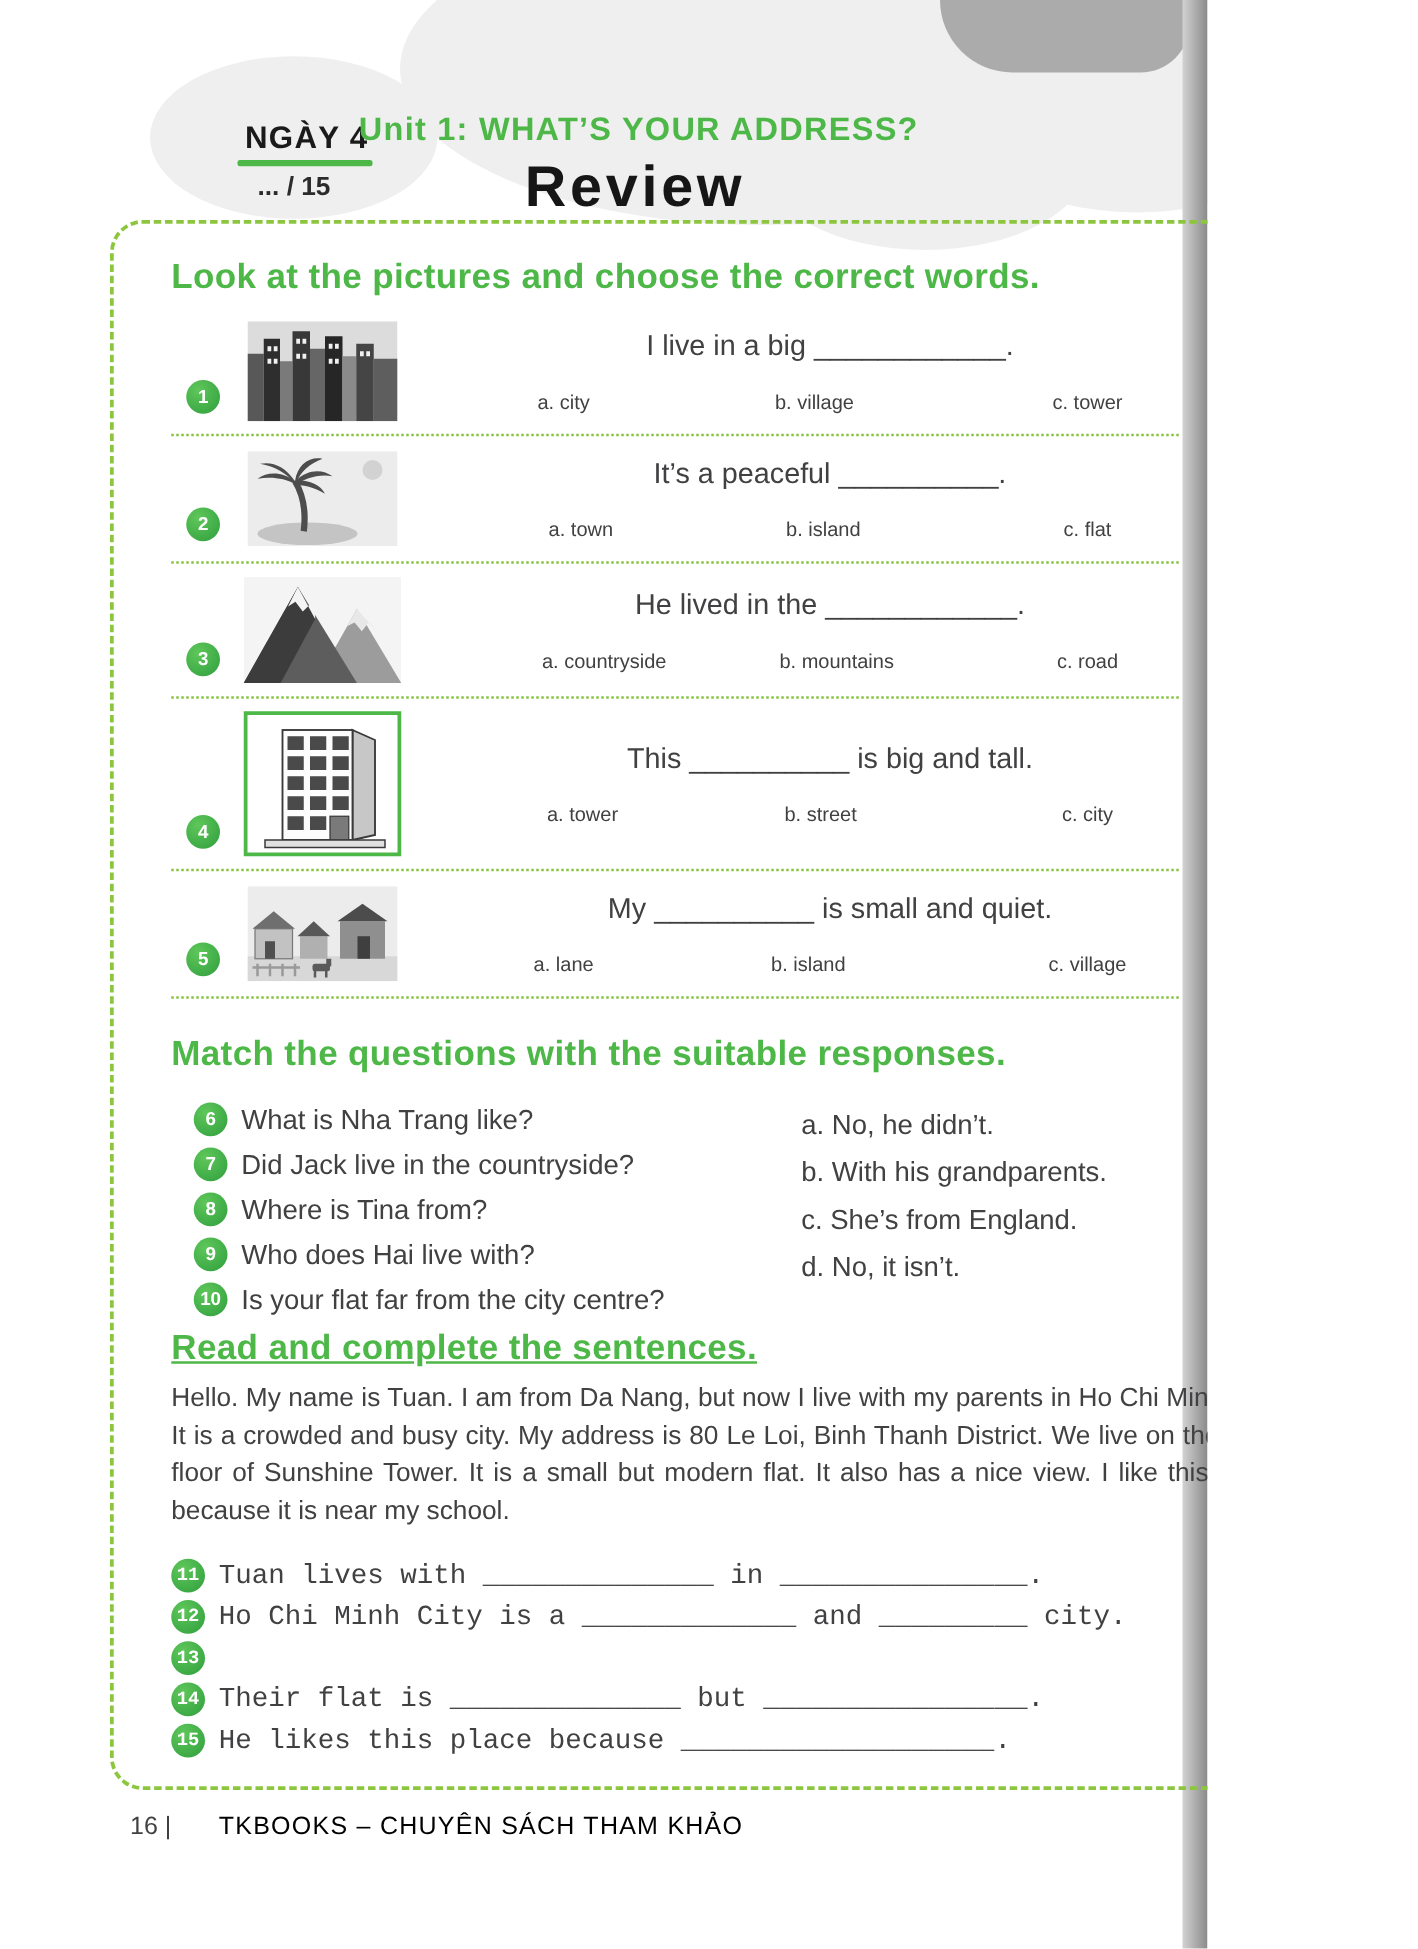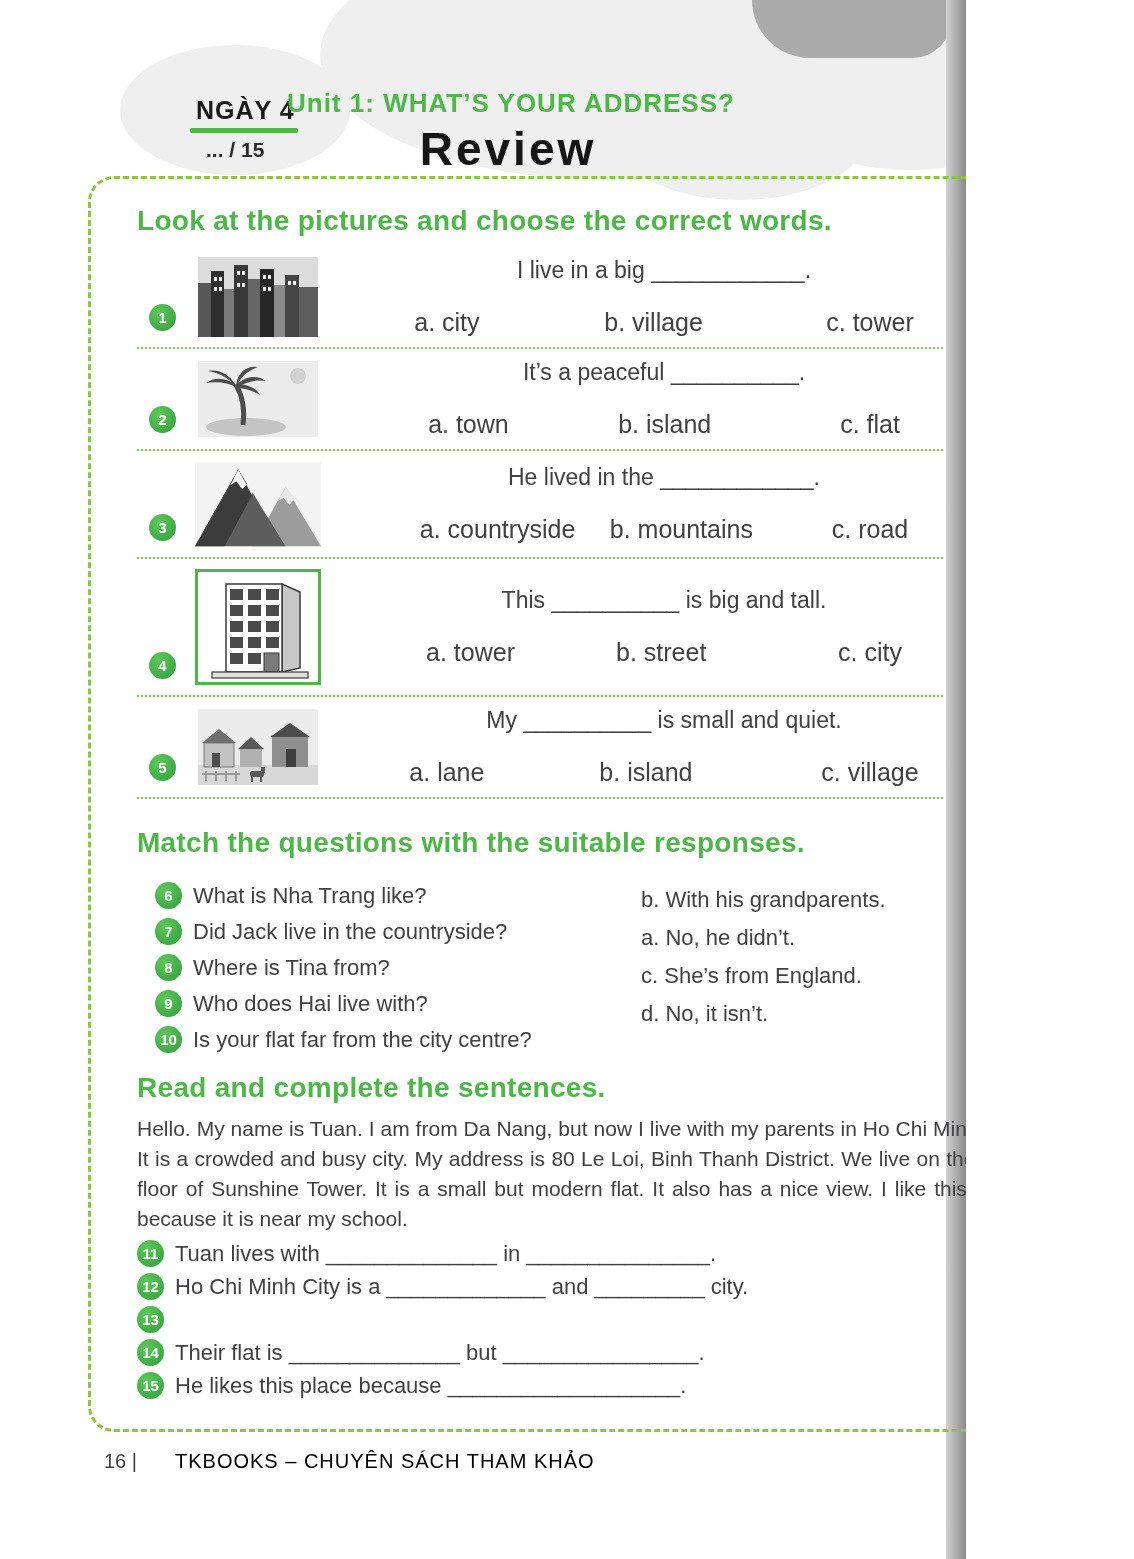--- a/index.html
+++ b/index.html
@@ -39,35 +39,35 @@
   .ex1-row.tall { min-height:130px; }
   .badge { width:27px; height:27px; border-radius:50%; flex:0 0 27px;
            background:radial-gradient(circle at 35% 30%, #5fc75a, #2f9e3d);
            color:#ffffff; font-weight:bold; font-size:15px;
            display:flex; align-items:center; justify-content:center; }
   .ex1-badge { position:absolute; left:12px; bottom:16px; }
   .img-box { margin-left:58px; width:126px; display:flex; align-items:center; justify-content:center; }
   .img-box.framed { border:3px solid #4db848; padding:2px; background:#fff; }
   .row-content { margin-left:64px; flex:1; display:flex; flex-direction:column; justify-content:center;align-items:center; }
   .sentence { font-size:23px; color:#414042; }
-  .options { display:flex; margin-top:24px; font-size:25px; color:#414042; }
+  .options { display:flex; margin-top:24px; font-size:16px; color:#414042; }
   .opt-a { width:190px; } .opt-b { width:222px; } .opt-c { flex:1; }
 
   
   .match-heading { margin-top:28px; }
   .match-wrap { display:flex; margin-top:14px; padding-left:18px; }
   .questions { width:486px; }
   .q-row { display:flex; align-items:center; gap:11px; margin:9px 0; font-size:22px; }
   .responses { flex:1; padding-top:2px; }
   .r-row { margin:12px 0; font-size:22px; }
 
   
-  .read-heading { margin-top:10px; }
+  .read-heading { margin-top:0;text-decoration:underline; }
   .paragraph { margin-top:10px; font-size:21px; line-height:1.43; text-align:justify; color:#414042; width:888px; }
-  .fill-items { margin-top:6px; }
+  .fill-items { margin-top:23px;font-family:Liberation Mono, monospace; }
   .f-row { display:flex; align-items:center; gap:11px; margin:6px 0; font-size:22px; }
 
   
   .footer { position:absolute; left:104px; top:1450px; font-size:20px; color:#414042; display:flex; gap:38px; }
   .footer .pub { letter-spacing:1px; color:#000000; }
 </style>
 </head>
 <body>
 
 <div class="page">
@@ -278,22 +278,22 @@
         <div class="q-row">
           <div class="badge">9</div>
           <span>Who does Hai live with?</span>
         </div>
         <div class="q-row">
           <div class="badge">10</div>
           <span>Is your flat far from the city centre?</span>
         </div>
       </div>
       <div class="responses">
+        <div class="r-row">a. No, he didn’t.</div>
         <div class="r-row">b. With his grandparents.</div>
-        <div class="r-row">a. No, he didn’t.</div>
         <div class="r-row">c. She’s from England.</div>
         <div class="r-row">d. No, it isn’t.</div>
       </div>
     </div>
 
     <div class="green-heading read-heading">Read and complete the sentences.</div>
     <p class="paragraph">Hello. My name is Tuan. I am from Da Nang, but now I live with my parents in Ho Chi Minh City. It is a crowded and busy city. My address is 80 Le Loi, Binh Thanh District. We live on the sixth floor of Sunshine Tower. It is a small but modern flat. It also has a nice view. I like this place because it is near my school.</p>
     <div class="fill-items">
       <div class="f-row">
         <div class="badge">11</div>

